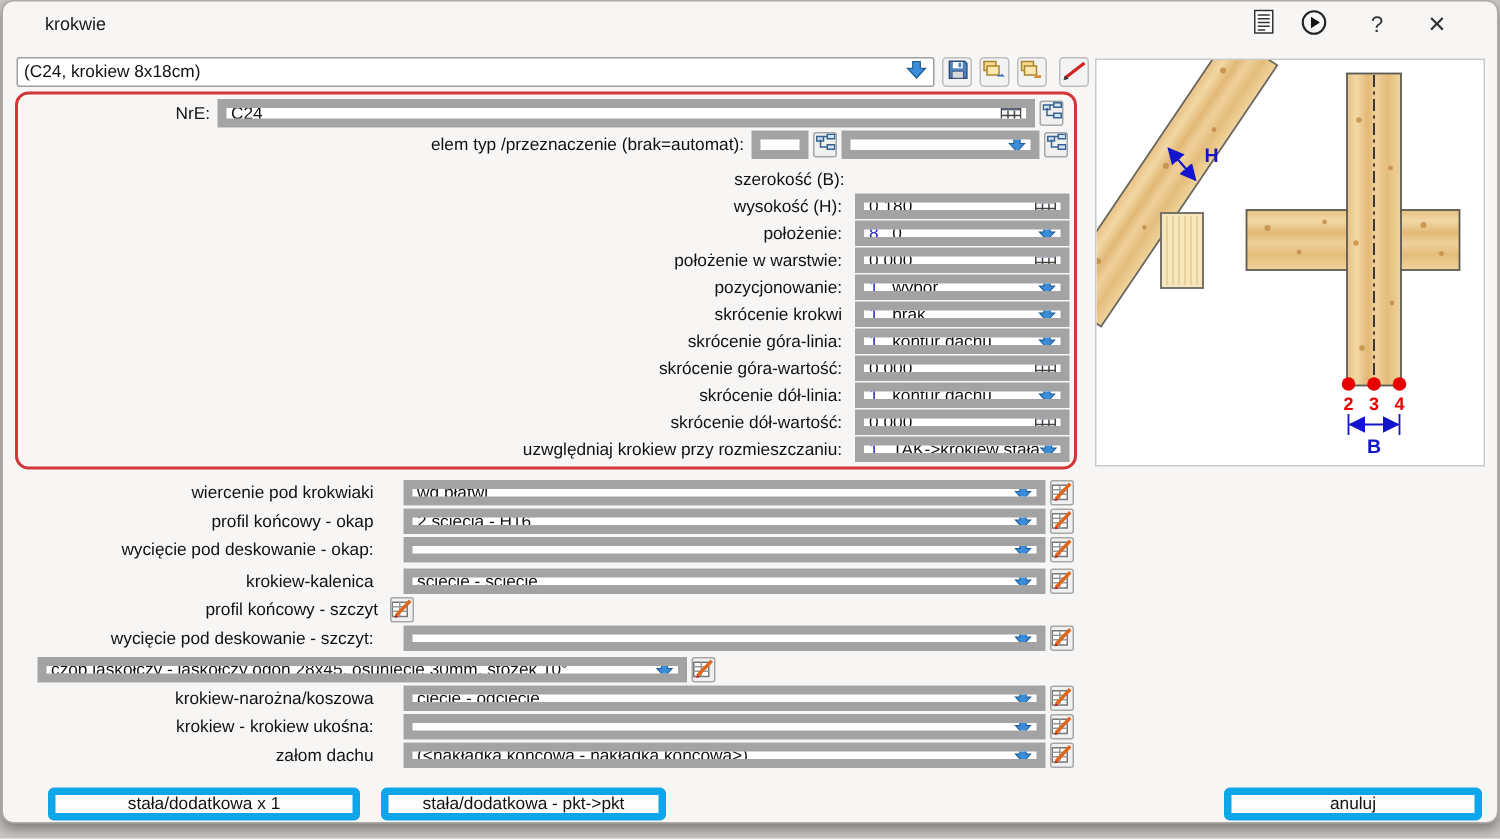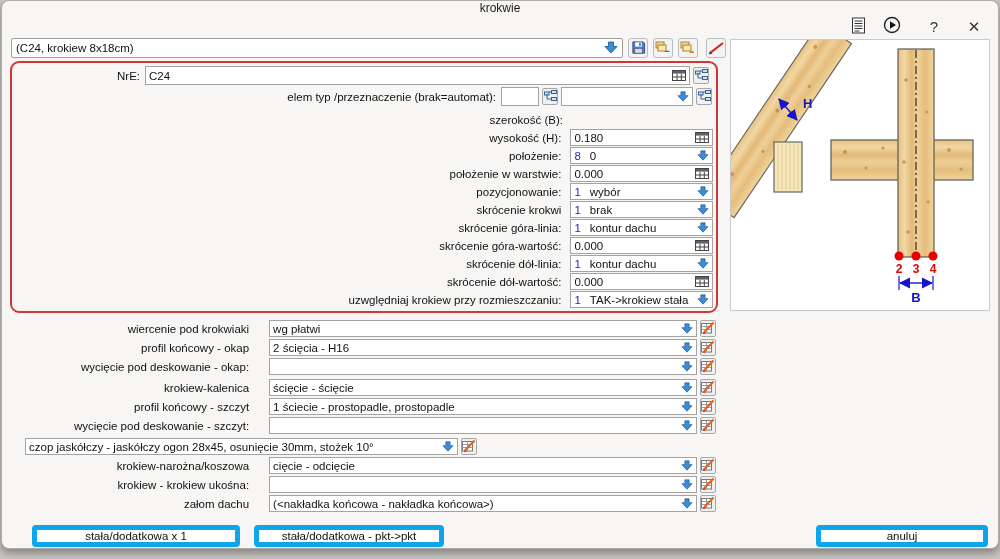--- a/index.html
+++ b/index.html
@@ -9,21 +9,21 @@
     font-family:"Liberation Sans","DejaVu Sans",sans-serif;
     font-size:11.5px;color:#111;
   }
   .dialog{
     position:absolute;left:1px;top:0;width:996px;height:547px;
     background:#f7f6f5;border:1px solid #aeaaa6;border-radius:8px;
     box-shadow:0 4px 8px rgba(0,0,0,.35);
   }
   .titlebar{
     position:absolute;left:0;top:0;right:0;height:30px;
-    display:flex;align-items:center;padding:0 12px;box-sizing:border-box;flex-direction:column;
+    display:flex;align-items:center;padding:0 28px;box-sizing:border-box;
   }
   .titlebar .title{font-size:12px;color:#1a1a1a;}
   .tb-icons{margin-left:auto;display:flex;align-items:center;gap:10px;}
   .tb-btn{width:24px;height:22px;display:flex;align-items:center;justify-content:center;cursor:default;border-radius:4px;}
   .tb-glyph{font-size:15px;color:#333;line-height:1;}
   
   .preset-row{position:absolute;left:9px;top:37px;display:flex;align-items:center;}
   .preset-field{
     width:612px;height:20px;background:#fff;border:1px solid #9f9f9f;border-radius:2px;
     display:flex;align-items:center;padding:0 4px;box-sizing:border-box;
@@ -34,21 +34,21 @@
     display:flex;align-items:center;justify-content:center;box-sizing:border-box;
   }
   
   .red-box{
     position:absolute;left:8px;top:60px;width:708px;height:252px;box-sizing:border-box;
     border:2px solid #d23636;border-radius:9px;padding:3px 3px 0 3px;
   }
   .row{display:flex;align-items:center;}
   .lbl{text-align:right;padding-right:5px;white-space:nowrap;box-sizing:border-box;}
   .field{
-    background:#fff;border:1px solid #a3a3a3;height:17px;box-sizing:border-box;
+    background:#fff;border:6px solid #a3a3a3;height:17px;box-sizing:border-box;
     display:flex;align-items:center;padding:0 3px;overflow:hidden;white-space:nowrap;
   }
   .row-nre{height:19px;margin-bottom:2px;}
   .row-nre .lbl{width:130px;}
   .row-nre .field{width:545px;height:19px;}
   .row-elem{height:19px;margin-bottom:5px;}
   .row-elem .lbl{width:486px;}
   .f-small{width:38px;height:19px;margin-right:3px;}
   .f-elem2{width:132px;height:19px;margin-left:3px;}
   .mini-btn{
@@ -444,28 +444,20 @@
               <line x1="0.5" y1="5.5" x2="10.5" y2="5.5" stroke="#999"></line>
               <line x1="0.5" y1="8.5" x2="10.5" y2="8.5" stroke="#999"></line>
               <line x1="5.5" y1="2.5" x2="5.5" y2="12" stroke="#999"></line>
               <line x1="3" y1="11.5" x2="12.5" y2="1.5" stroke="#e0661c" stroke-width="2.2"></line>
               <path d="M2 13 l2.6-0.6 -1.8-1.6 z" fill="#b22"></path>
             </svg></span>
         </span>
     </div>
     <div class="row drow">
       <span class="lbl">profil końcowy - szczyt</span>
-      <div class="field">
-        <span>1 ściecie - prostopadle, prostopadle</span>
-        <span class="fi-right">
-            <svg width="12" height="11" viewBox="0 0 14 13">
-              <path d="M4.5 1 h5 v4.5 h3.5 L7 12 L1 5.5 h3.5 Z" fill="#3b8ddb" stroke="#1d598f" stroke-width="0.8"></path>
-            </svg>
-          </span>
-      </div>
       <span class="mini-btn">
           <span><svg width="14" height="13" viewBox="0 0 14 13">
               <rect x="0.5" y="2.5" width="10" height="9.5" fill="#fff" stroke="#777"></rect>
               <line x1="0.5" y1="5.5" x2="10.5" y2="5.5" stroke="#999"></line>
               <line x1="0.5" y1="8.5" x2="10.5" y2="8.5" stroke="#999"></line>
               <line x1="5.5" y1="2.5" x2="5.5" y2="12" stroke="#999"></line>
               <line x1="3" y1="11.5" x2="12.5" y2="1.5" stroke="#e0661c" stroke-width="2.2"></line>
               <path d="M2 13 l2.6-0.6 -1.8-1.6 z" fill="#b22"></path>
             </svg></span>
         </span>

